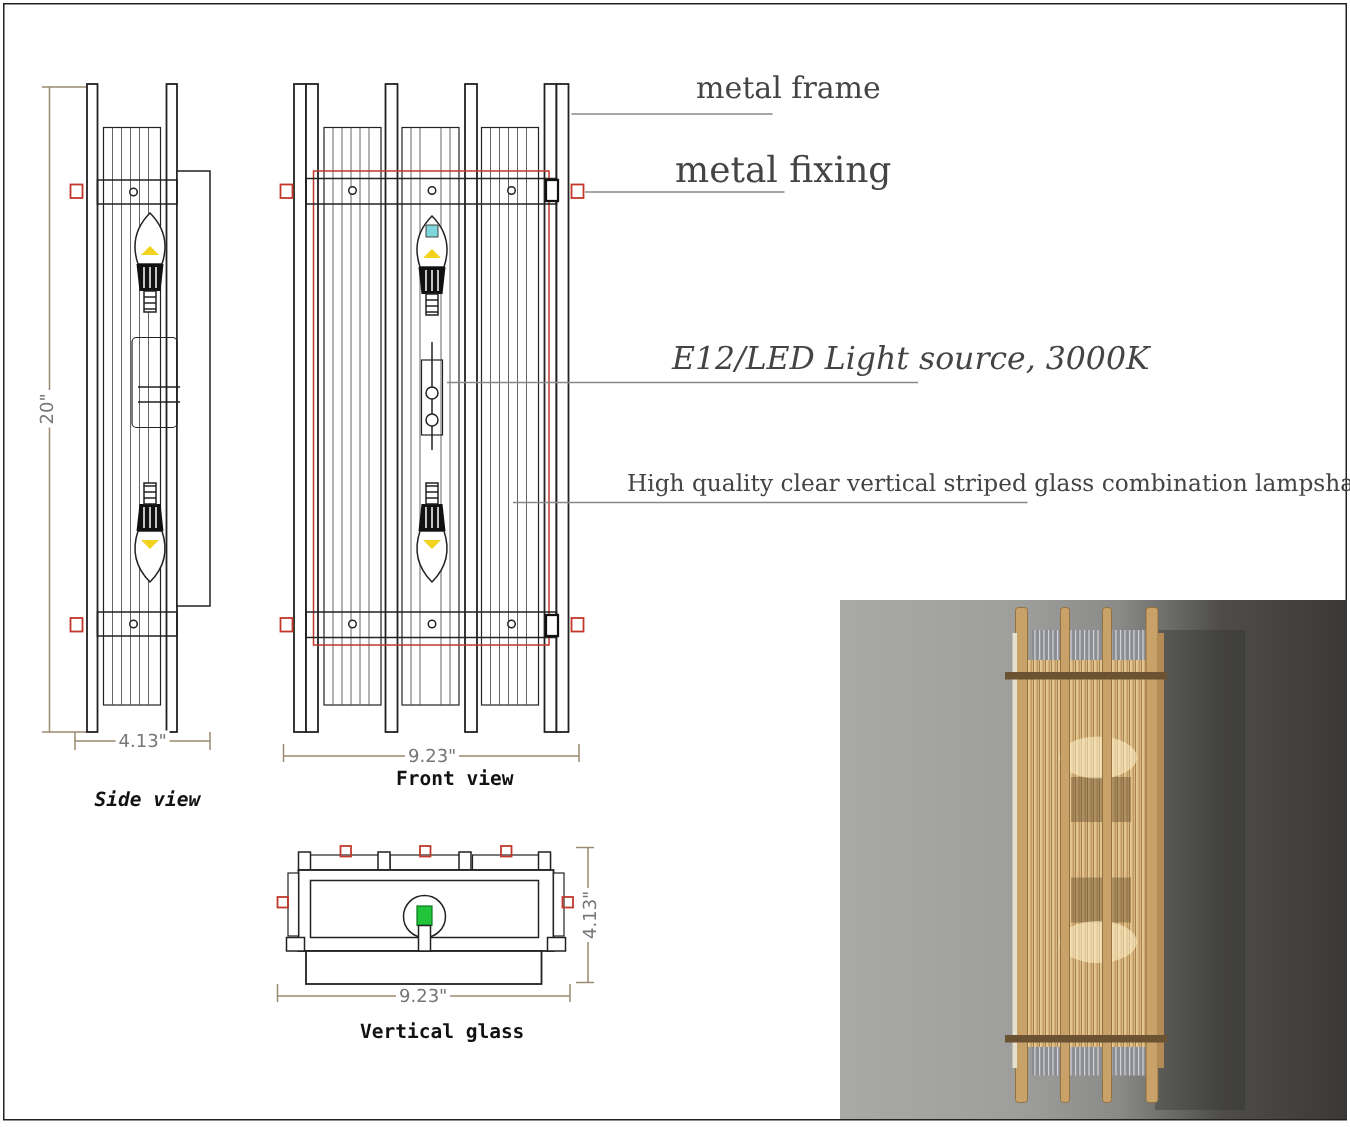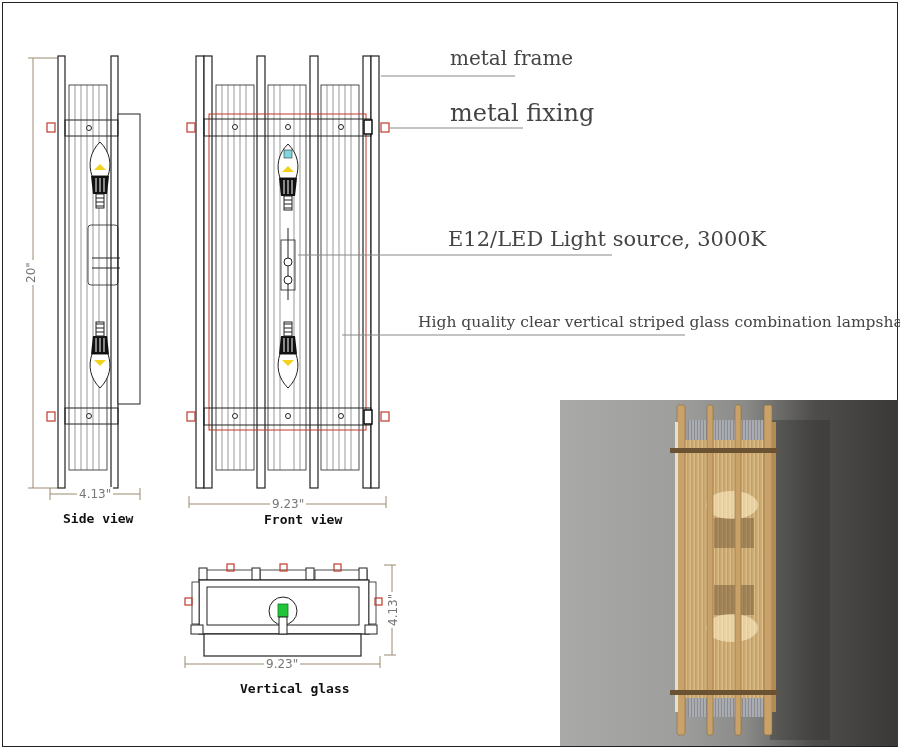--- a/index.html
+++ b/index.html
@@ -1,22 +1,22 @@
 <!DOCTYPE html>
 <html><head>
 <meta charset="utf-8">
 <style>
   html,body{margin:0;padding:0;background:#fff;}
   body{width:900px;height:751px;position:relative;overflow:hidden;font-family:"DejaVu Serif",serif;}
   .frame{position:absolute;left:2px;top:2px;width:896px;height:745px;border:1px solid #222;box-sizing:border-box;}
   svg.draw{position:absolute;left:0;top:0;}
   .callout{position:absolute;font-family:"DejaVu Serif",serif;color:#444;white-space:nowrap;}
-  .c1{left:450px;top:46px;font-size:20px;}
+  .c1{left:464px;top:46px;font-size:20px;}
   .c2{left:450px;top:99px;font-size:24px;}
-  .c3{left:448px;top:227px;font-size:21px;}
+  .c3{left:448px;top:227px;font-size:21px;font-style:italic;}
   .c4{left:418px;top:313px;font-size:15.5px;}
   .view-label{position:absolute;font-family:"DejaVu Sans Mono",monospace;font-weight:bold;font-size:13px;color:#111;white-space:nowrap;}
   .dim{position:absolute;font-family:"DejaVu Sans",sans-serif;font-size:12px;color:#777;background:#fff;padding:0 2px;white-space:nowrap;}
   .photo{position:absolute;left:560px;top:400px;width:338px;height:346px;overflow:hidden;
     background:linear-gradient(90deg,#a9a9a7 0%,#9e9e9c 35%,#8a8a88 55%,#4e4d4b 75%,#3a3937 100%);}
 </style>
 </head>
 <body>
 
 <div class="frame"></div>
@@ -184,21 +184,21 @@
 <div class="callout c2">metal fixing</div>
 <div class="callout c3">E12/LED Light source, 3000K</div>
 <div class="callout c4">High quality clear vertical striped glass combination lampshade</div>
 
 <div class="dim" style="left:24px;top:265px;transform:rotate(-90deg);transform-origin:left top;top:285px;">20"</div>
 <div class="dim" style="left:77px;top:487px;">4.13"</div>
 <div class="dim" style="left:270px;top:497px;">9.23"</div>
 <div class="dim" style="left:264px;top:657px;">9.23"</div>
 <div class="dim" style="left:386px;top:628px;transform:rotate(-90deg);transform-origin:left top;">4.13"</div>
 
-<div class="view-label" style="left:63px;top:511px;">Side view</div>
+<div class="view-label" style="left:63px;top:526px;font-style:italic;">Side view</div>
 <div class="view-label" style="left:250px;top:512px;margin-left:14px;">Front view</div>
 <div class="view-label" style="left:240px;top:681px;">Vertical glass</div>
 
 <div class="photo" title="Product photo of brass wall sconce with vertical striped glass rods">
   <svg width="338" height="346" viewBox="0 0 338 346">
     <defs>
       <linearGradient id="glassG" x1="0" x2="1">
         <stop offset="0" stop-color="#d8b27a"></stop>
         <stop offset="0.5" stop-color="#e9cc95"></stop>
         <stop offset="1" stop-color="#b98f58"></stop>

